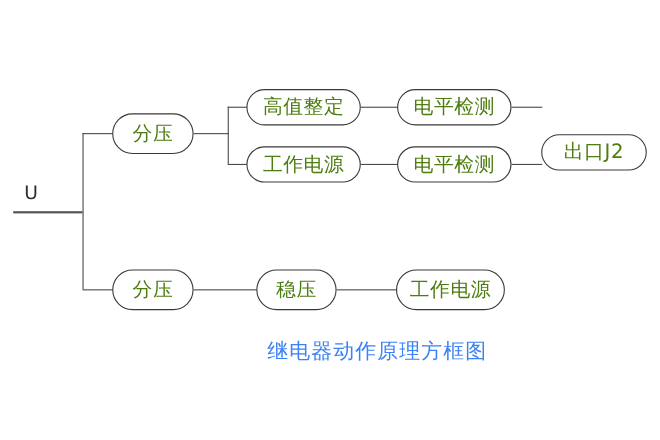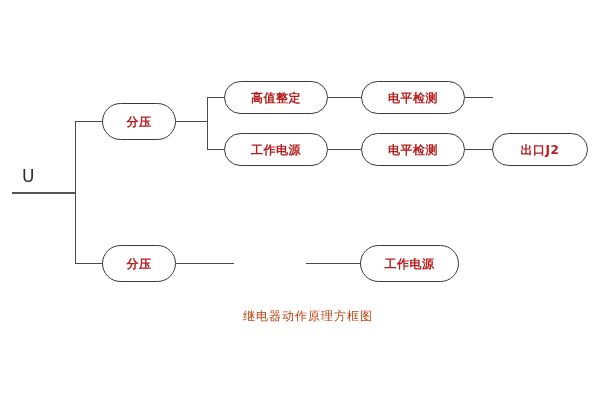--- a/index.html
+++ b/index.html
@@ -18,27 +18,26 @@
   
   .node {
     position: absolute;
     box-sizing: border-box;
     border: 1.6px solid #3a3a3a;
     border-radius: 999px;
     background: #ffffff;
     display: flex;
     align-items: center;
     justify-content: center;
-    color: #b91c1c;
-    font-size: 12px;
+    color: #4d7c0f;
+    font-size: 18px;
     line-height: 1;
     letter-spacing: 0.5px;
     white-space: nowrap;
     z-index: 3;
-    font-weight: bold;
   }
   
   .line-h {
     position: absolute;
     height: 0;
     border-top: 1.6px solid #4a4a4a;
     z-index: 1;
   }
   .line-v {
     position: absolute;
@@ -55,22 +54,22 @@
   
   .u-label {
     position: absolute;
     color: #2b2b2b;
     font-size: 17px;
     line-height: 1;
     z-index: 4;
   }
   .caption {
     position: absolute;
-    color: #c2410c;
-    font-size: 12px;
+    color: #3b82f6;
+    font-size: 19px;
     line-height: 1;
     letter-spacing: 1px;
     white-space: nowrap;
     z-index: 4;
   }
 </style>
 </head>
 <body>
 
 <div id="canvas">
@@ -105,26 +104,27 @@
 
 
   <div class="node" style="left:224px; top:133px; width:104px; height:33px;">工作电源</div>
 
   <div class="line-h" style="left:328px; top:149px; width:34px;"></div>
 
   <div class="node" style="left:361px; top:133px; width:104px; height:33px;">电平检测</div>
 
   <div class="line-h" style="left:465px; top:149px; width:28px;"></div>
 
-  <div class="node" style="left:492px; top:133px; width:96px; height:33px;">出口J2</div>
+  <div class="node" style="left:492px; top:122px; width:96px; height:33px;">出口J2</div>
 
   <div class="node" style="left:102px; top:245px; width:74px; height:37px;">分压</div>
 
   <div class="line-h" style="left:176px; top:263px; width:58px;"></div>
 
+  <div class="node" style="left:233px; top:245px; width:73px; height:37px;">稳压</div>
 
   <div class="line-h" style="left:306px; top:263px; width:55px;"></div>
 
   <div class="node" style="left:360px; top:245px; width:99px; height:37px;">工作电源</div>
 
   <div class="caption" style="left:243px; top:310px;">继电器动作原理方框图</div>
 
 </div>
 
 </body></html>

